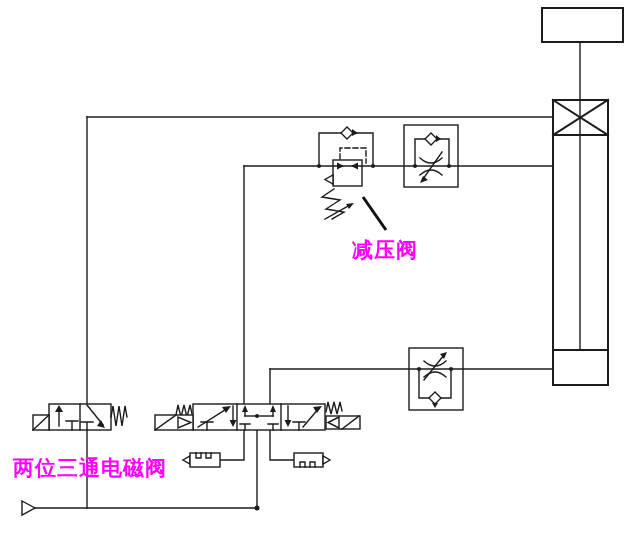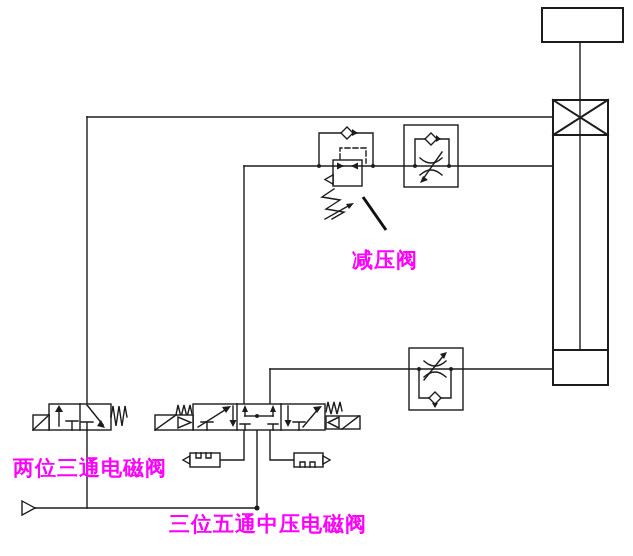--- a/index.html
+++ b/index.html
@@ -159,19 +159,18 @@
       <path class="ln" d="M196,453 V458 H201 V453 M206,453 V458 H211 V453"></path>
     </g>
     <g>
       <rect class="ln wh" x="294" y="453" width="29" height="14"></rect>
       <polygon class="ln wh" points="323,456 323,464 330,460"></polygon>
       <path class="ln" d="M300,467 V462 H305 V467 M310,467 V462 H315 V467"></path>
     </g>
 
   </svg>
 
-  <div class="lbl" style="left:352px;top:249px">减压阀</div>
+  <div class="lbl" style="left:352px;top:239px">减压阀</div>
 
   <div class="lbl" style="left:13px;top:457px">两位三通电磁阀</div>
 
-  <div class="lbl" style="left:169px;top:513px">三位五通中压电磁阀</div>
 
 </div>
 
 </body></html>

